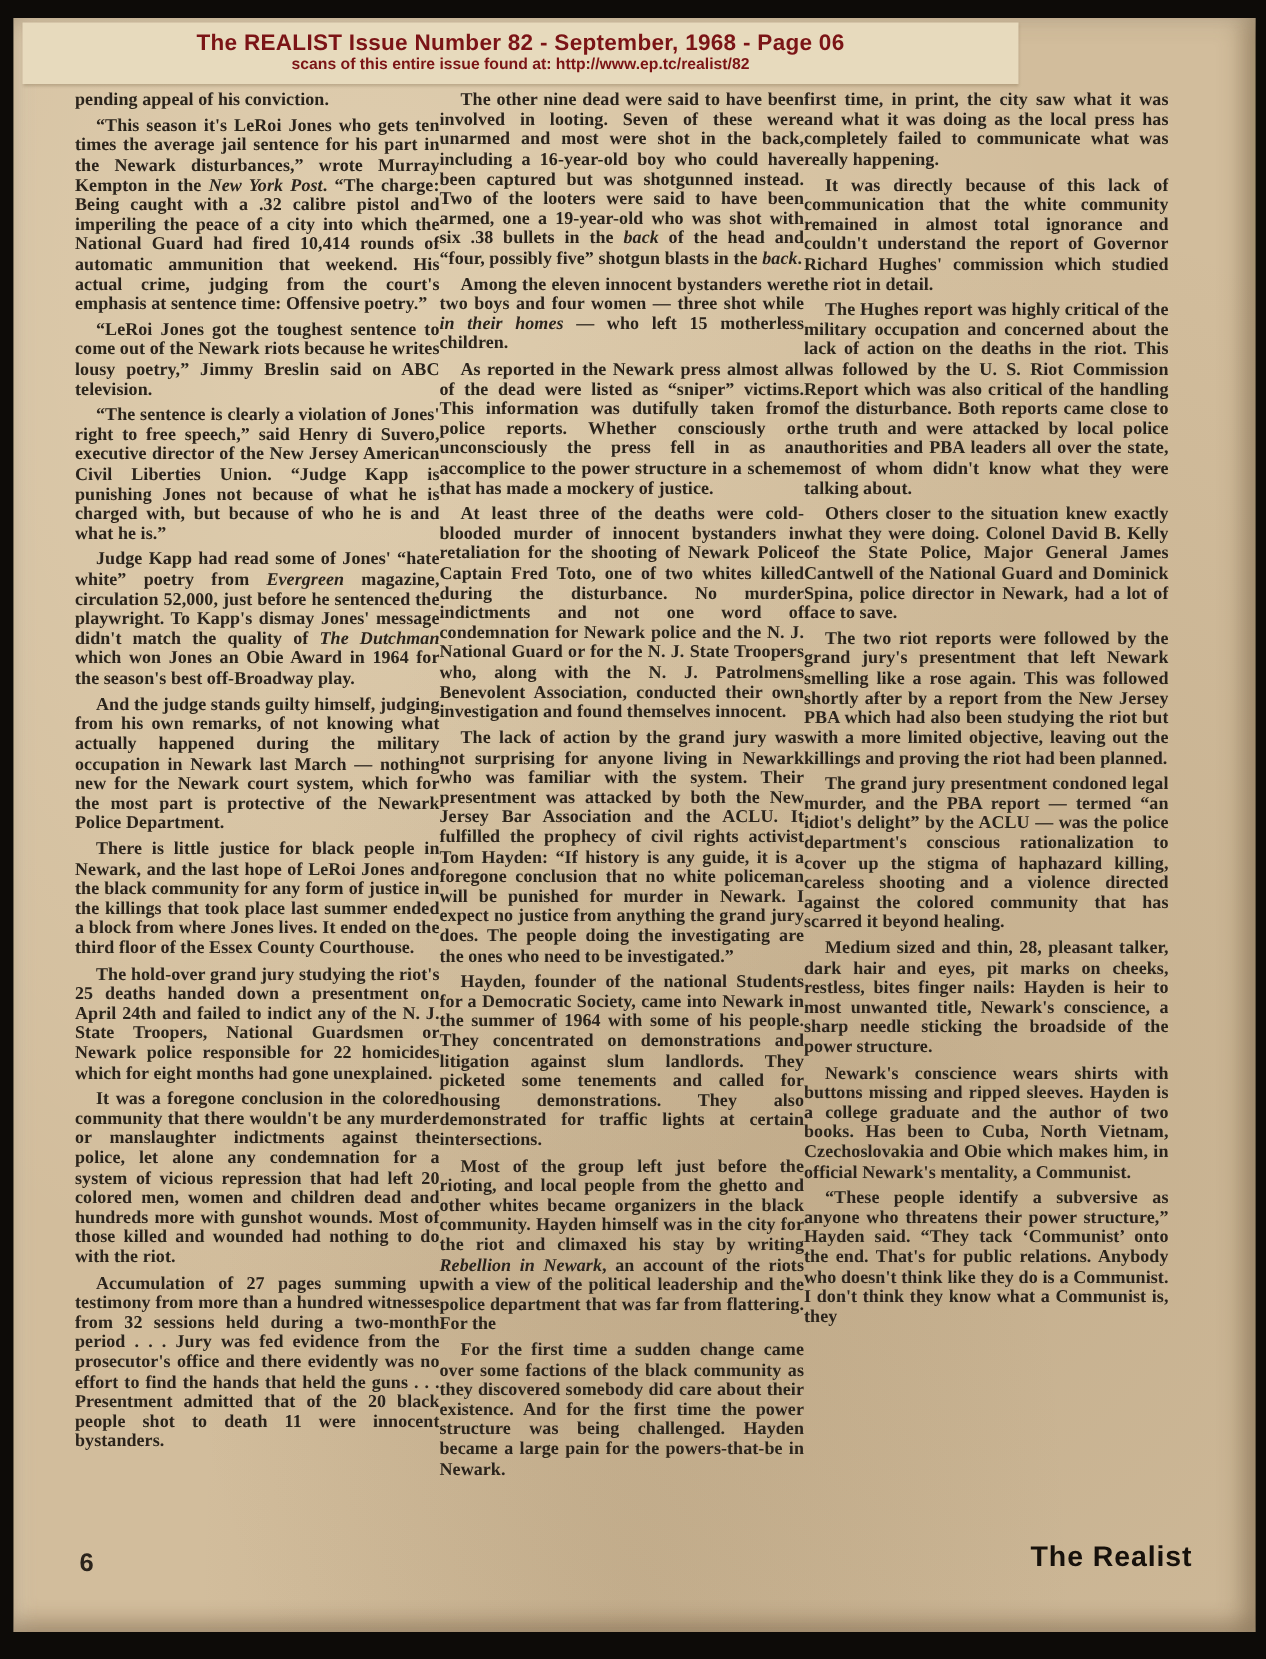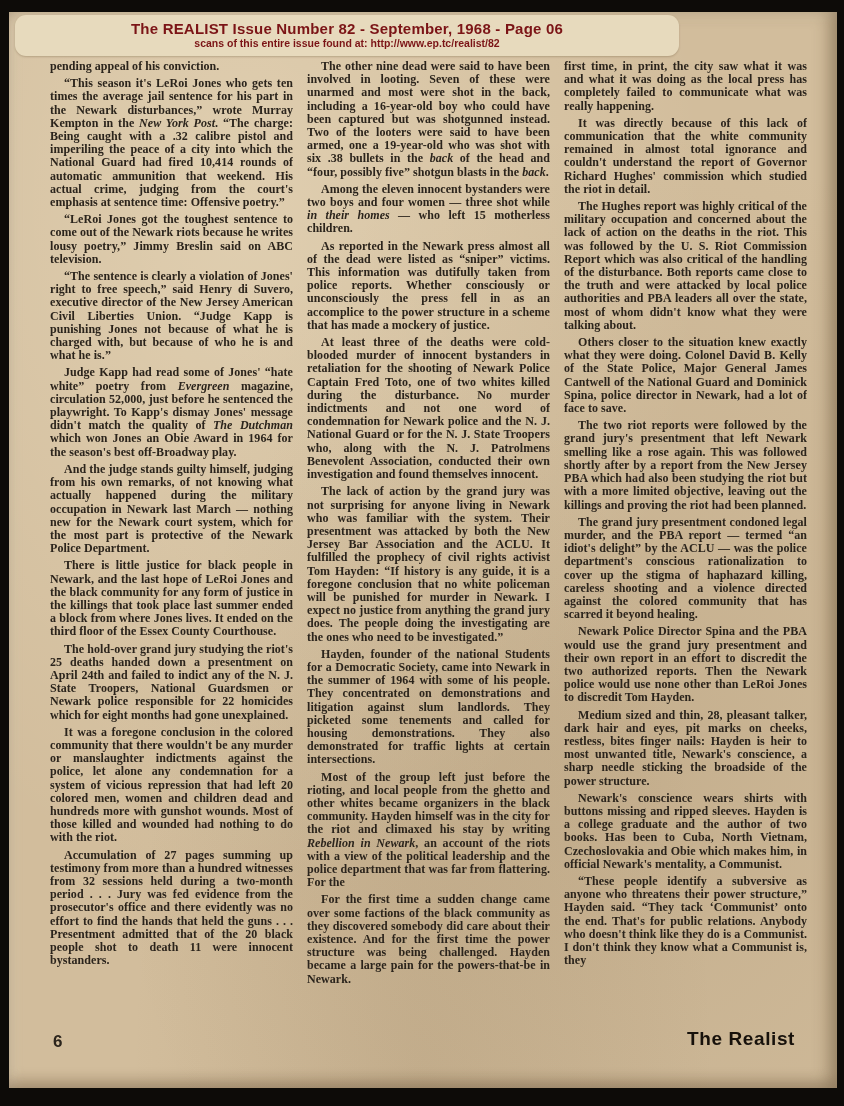--- a/index.html
+++ b/index.html
@@ -21,27 +21,26 @@
       inset 0 -7px 14px rgba(74,52,28,.24),
       inset 5px 3px 12px rgba(255,248,228,.30);
   }
   .header-box{
     position:absolute;top:3px;left:6px;width:664px;
     background:var(--header-box,#e7dabd);
     box-shadow:0 1px 2px rgba(80,60,30,.25);
     text-align:center;padding:5px 0 6px;
     font-family:"Liberation Sans",sans-serif;
     color:var(--header-red,#7b1416);
-    border-radius:11px;
   }
   .header-title{font-size:15px;font-weight:bold;line-height:17px;letter-spacing:.2px;}
   .header-subtitle{font-size:10.5px;font-weight:bold;line-height:13px;}
   .columns{
     position:absolute;top:48px;left:41px;width:757px;height:980px;
-    display:flex;gap:14px;overflow:hidden;
+    display:flex;overflow:hidden;
   }
   .col{
     width:243px;height:100%;overflow:hidden;
     text-align:justify;
     font-size:12px;line-height:13.2px;font-weight:bold;
     color:var(--ink,#2b241c);
     letter-spacing:.05px;
     hyphens:auto;-webkit-hyphens:auto;
   }
   .col p{margin:0 0 4px;text-indent:14px;}
@@ -100,21 +99,20 @@
           <p>Most of the group left just before the rioting, and local people from the ghetto and other whites became organizers in the black community. Hayden himself was in the city for the riot and climaxed his stay by writing <i>Rebellion in Newark</i>, an account of the riots with a view of the political leadership and the police department that was far from flattering. For the</p>
           <p>For the first time a sudden change came over some factions of the black community as they discovered somebody did care about their existence. And for the first time the power structure was being challenged. Hayden became a large pain for the powers-that-be in Newark.</p>
         </div>
       <div class="col">
           <p class="noindent">first time, in print, the city saw what it was and what it was doing as the local press has completely failed to communicate what was really happening.</p>
           <p>It was directly because of this lack of communication that the white community remained in almost total ignorance and couldn't understand the report of Governor Richard Hughes' commission which studied the riot in detail.</p>
           <p>The Hughes report was highly critical of the military occupation and concerned about the lack of action on the deaths in the riot. This was followed by the U. S. Riot Commission Report which was also critical of the handling of the disturbance. Both reports came close to the truth and were attacked by local police authorities and PBA leaders all over the state, most of whom didn't know what they were talking about.</p>
           <p>Others closer to the situation knew exactly what they were doing. Colonel David B. Kelly of the State Police, Major General James Cantwell of the National Guard and Dominick Spina, police director in Newark, had a lot of face to save.</p>
           <p>The two riot reports were followed by the grand jury's presentment that left Newark smelling like a rose again. This was followed shortly after by a report from the New Jersey PBA which had also been studying the riot but with a more limited objective, leaving out the killings and proving the riot had been planned.</p>
           <p>The grand jury presentment condoned legal murder, and the PBA report — termed “an idiot's delight” by the ACLU — was the police department's conscious rationalization to cover up the stigma of haphazard killing, careless shooting and a violence directed against the colored community that has scarred it beyond healing.</p>
-          <p>Newark Police Director Spina and the PBA would use the grand jury presentment and their own report in an effort to discredit the two authorized reports. Then the Newark police would use none other than LeRoi Jones to discredit Tom Hayden.</p>
           <p>Medium sized and thin, 28, pleasant talker, dark hair and eyes, pit marks on cheeks, restless, bites finger nails: Hayden is heir to most unwanted title, Newark's conscience, a sharp needle sticking the broadside of the power structure.</p>
           <p>Newark's conscience wears shirts with buttons missing and ripped sleeves. Hayden is a college graduate and the author of two books. Has been to Cuba, North Vietnam, Czechoslovakia and Obie which makes him, in official Newark's mentality, a Communist.</p>
           <p>“These people identify a subversive as anyone who threatens their power structure,” Hayden said. “They tack ‘Communist’ onto the end. That's for public relations. Anybody who doesn't think like they do is a Communist. I don't think they know what a Communist is, they</p>
         </div>
     </div>
 
     <div class="page-number">6</div>
     <div class="magazine-title">The Realist</div>
 
 

